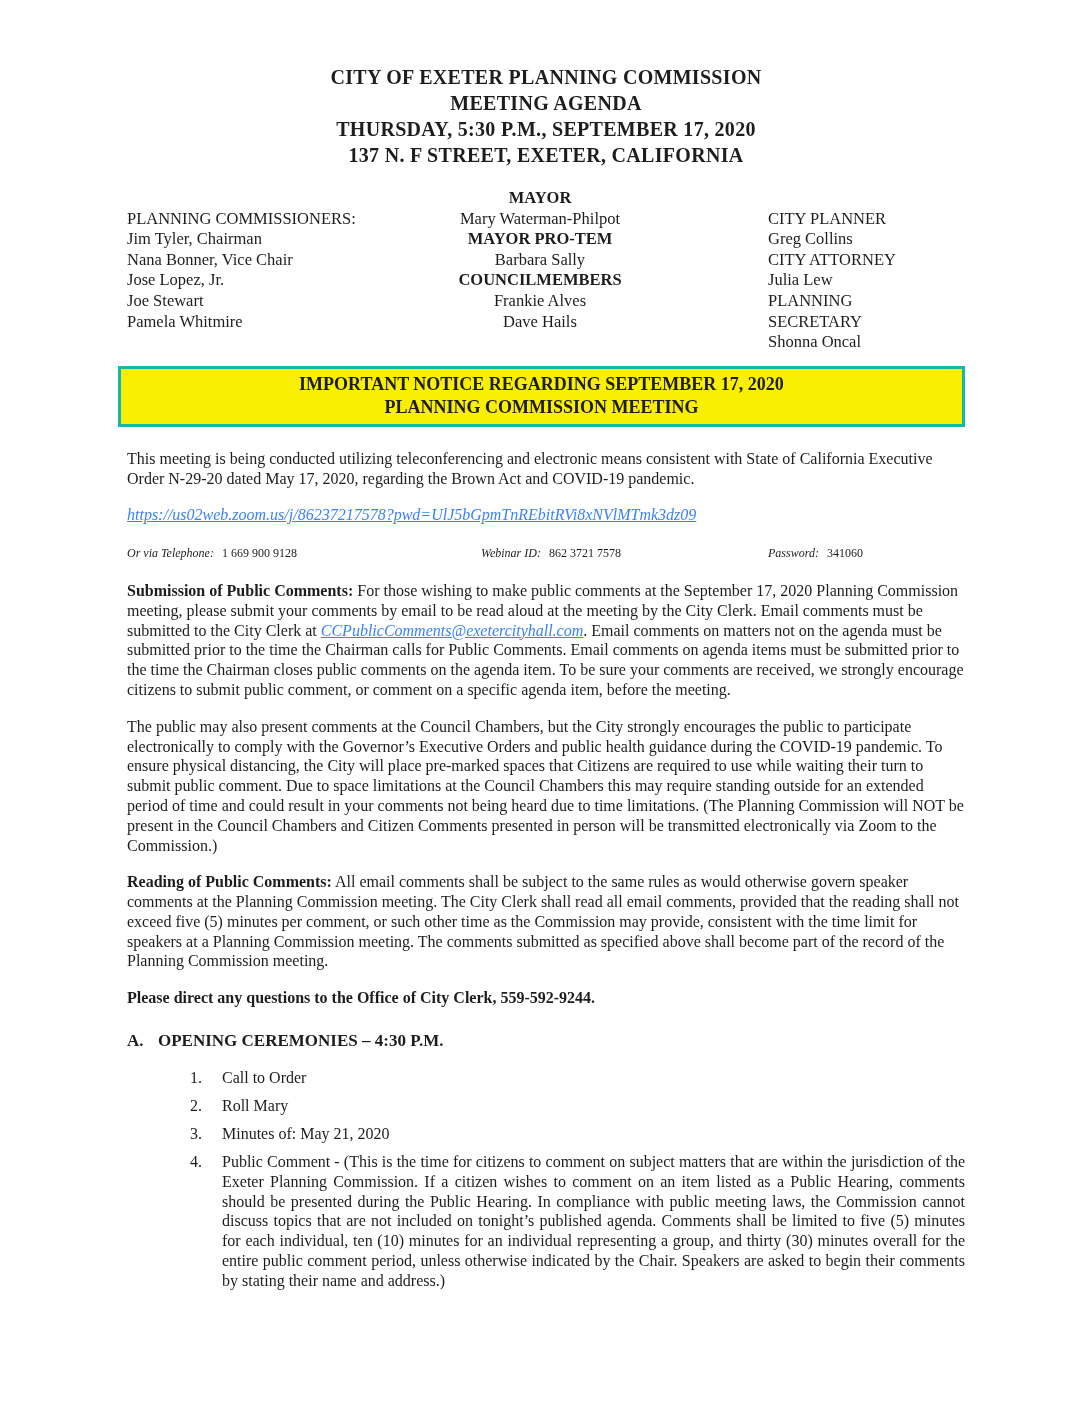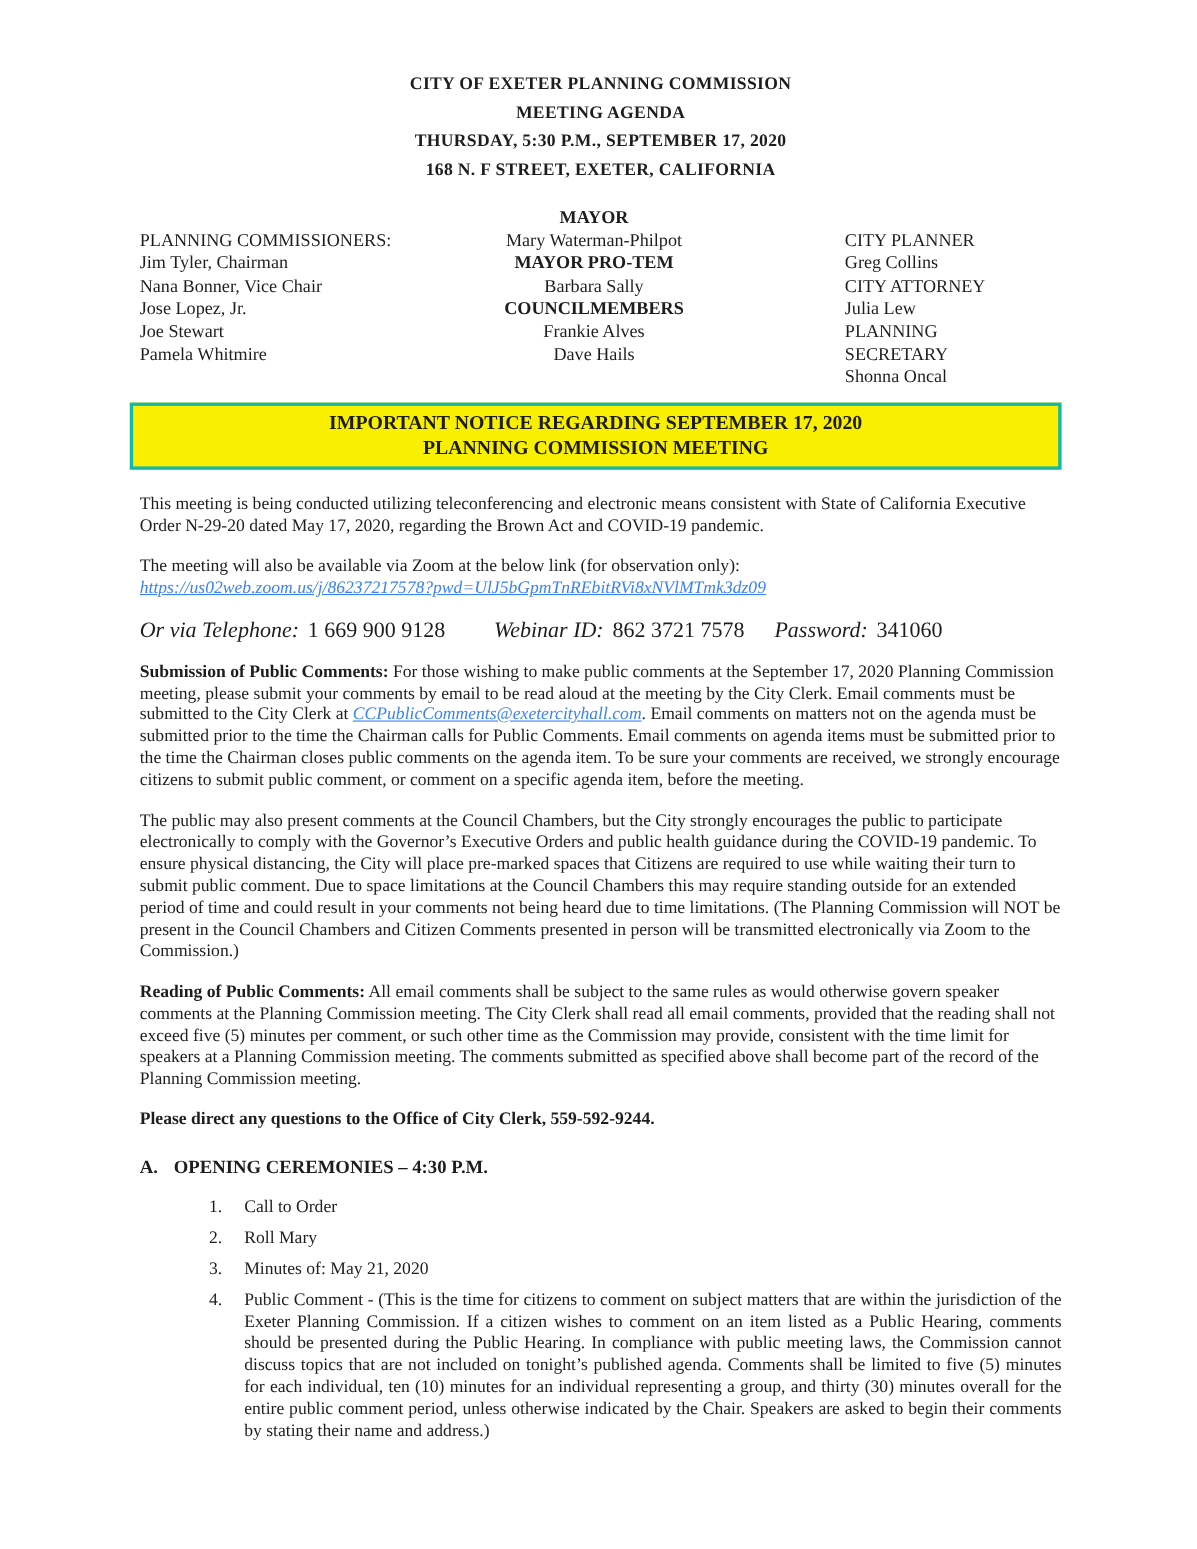--- a/index.html
+++ b/index.html
@@ -13,21 +13,21 @@
     position: relative;
   }
   .content {
     padding: 64px 123px 0 127px; 
   }
 
   
   .doc-title {
     text-align: center;
     font-weight: bold;
-    font-size: 16px;
+    font-size: 20px;
     line-height: 26px;
     letter-spacing: 0.3px;
   }
 
   
   .officials {
     margin-top: 20px;
     display: grid;
     grid-template-columns: 280px 266px 1fr;
     font-size: 16.5px;
@@ -69,23 +69,24 @@
     font-style: italic;
   }
   .bold-line {
     font-weight: bold;
   }
   .it { font-style: italic; }
 
   
   .phone-row {
     margin-top: 19px;
-    font-size: 20px;
+    font-size: 12px;
     line-height: 19.8px;
     display: flex;
+    gap: 32px;
   }
   .phone-item-1 { width: 322px; }
   .phone-item-2 { width: 255px; }
   .phone-value { margin-left: 8px; }
 
   
   .section-heading {
     margin-top: 22px;
     font-weight: bold;
     font-size: 17px;
@@ -106,21 +107,21 @@
 </style>
 </head>
 <body>
 
 <div class="content">
 
   <header class="doc-title">
     <div>CITY OF EXETER PLANNING COMMISSION</div>
     <div>MEETING AGENDA</div>
     <div>THURSDAY, 5:30 P.M., SEPTEMBER 17, 2020</div>
-    <div>168 N. F STREET, EXETER, CALIFORNIA</div>
+    <div>137 N. F STREET, EXETER, CALIFORNIA</div>
   </header>
 
   <section class="officials">
     <div class="col-left">
       <div class="off-row">PLANNING COMMISSIONERS:</div>
       <div class="off-row">Jim Tyler, Chairman</div>
       <div class="off-row">Nana Bonner, Vice Chair</div>
       <div class="off-row">Jose Lopez, Jr.</div>
       <div class="off-row">Joe Stewart</div>
       <div class="off-row">Pamela Whitmire</div>
@@ -146,21 +147,20 @@
   </section>
 
   <div class="notice">
     <div>IMPORTANT NOTICE REGARDING SEPTEMBER 17, 2020</div>
     <div>PLANNING COMMISSION MEETING</div>
   </div>
 
   <p class="para first">This meeting is being conducted utilizing teleconferencing and electronic means consistent with State of California Executive Order N-29-20 dated May 17, 2020, regarding the Brown Act and COVID-19 pandemic.</p>
 
   <div class="para">
-    <div>The meeting will also be available via Zoom at the below link (for observation only):</div>
     <a class="link" href="#">https://us02web.zoom.us/j/86237217578?pwd=UlJ5bGpmTnREbitRVi8xNVlMTmk3dz09</a>
   </div>
 
   <div class="phone-row">
     <span class="phone-item-1"><span class="it">Or via Telephone:</span><span class="phone-value">1 669 900 9128</span></span>
     <span class="phone-item-2"><span class="it">Webinar ID:</span><span class="phone-value">862 3721 7578</span></span>
     <span class="phone-item-3"><span class="it">Password:</span><span class="phone-value">341060</span></span>
   </div>
 
   <p class="para"><span class="lead">Submission of Public Comments:</span><span> For those wishing to make public comments at the September 17, 2020 Planning Commission meeting, please submit your comments by email to be read aloud at the meeting by the City Clerk. Email comments must be submitted to the City Clerk at </span><a class="link" href="#">CCPublicComments@exetercityhall.com</a><span>. Email comments on matters not on the agenda must be submitted prior to the time the Chairman calls for Public Comments. Email comments on agenda items must be submitted prior to the time the Chairman closes public comments on the agenda item. To be sure your comments are received, we strongly encourage citizens to submit public comment, or comment on a specific agenda item, before the meeting.</span></p>

